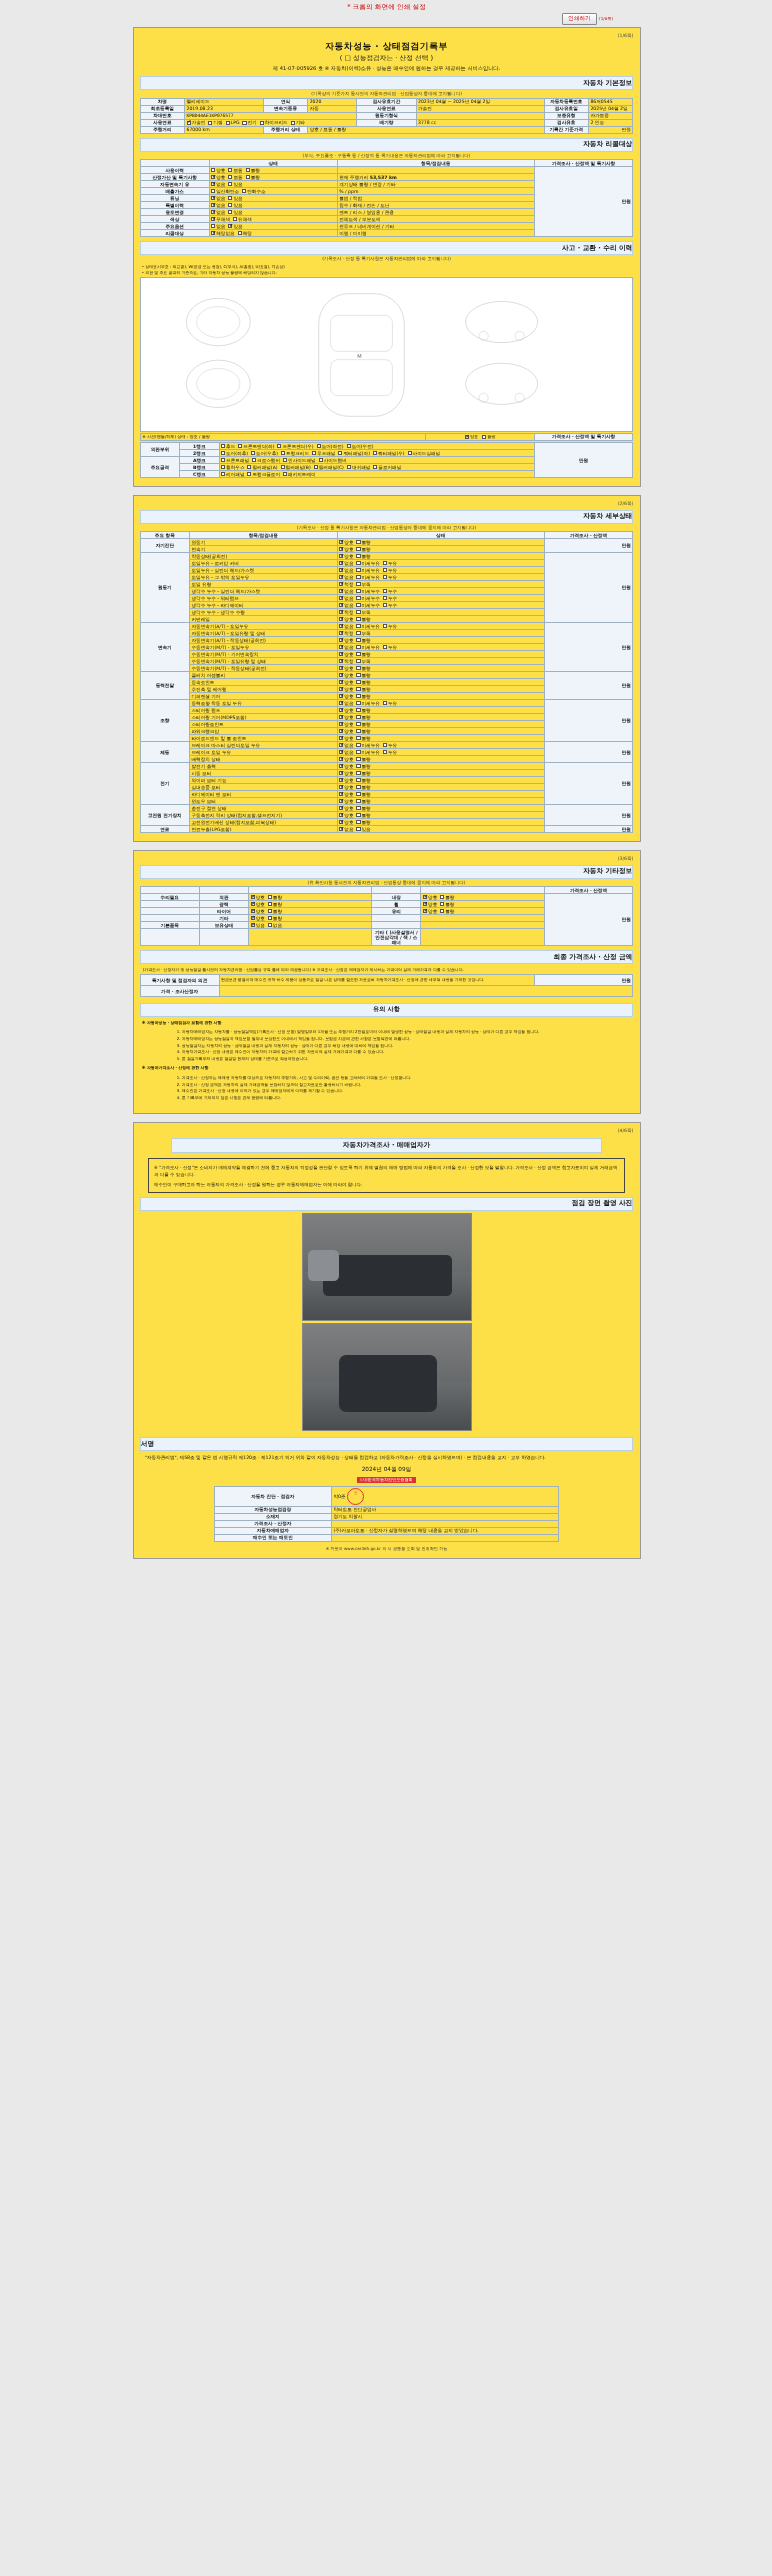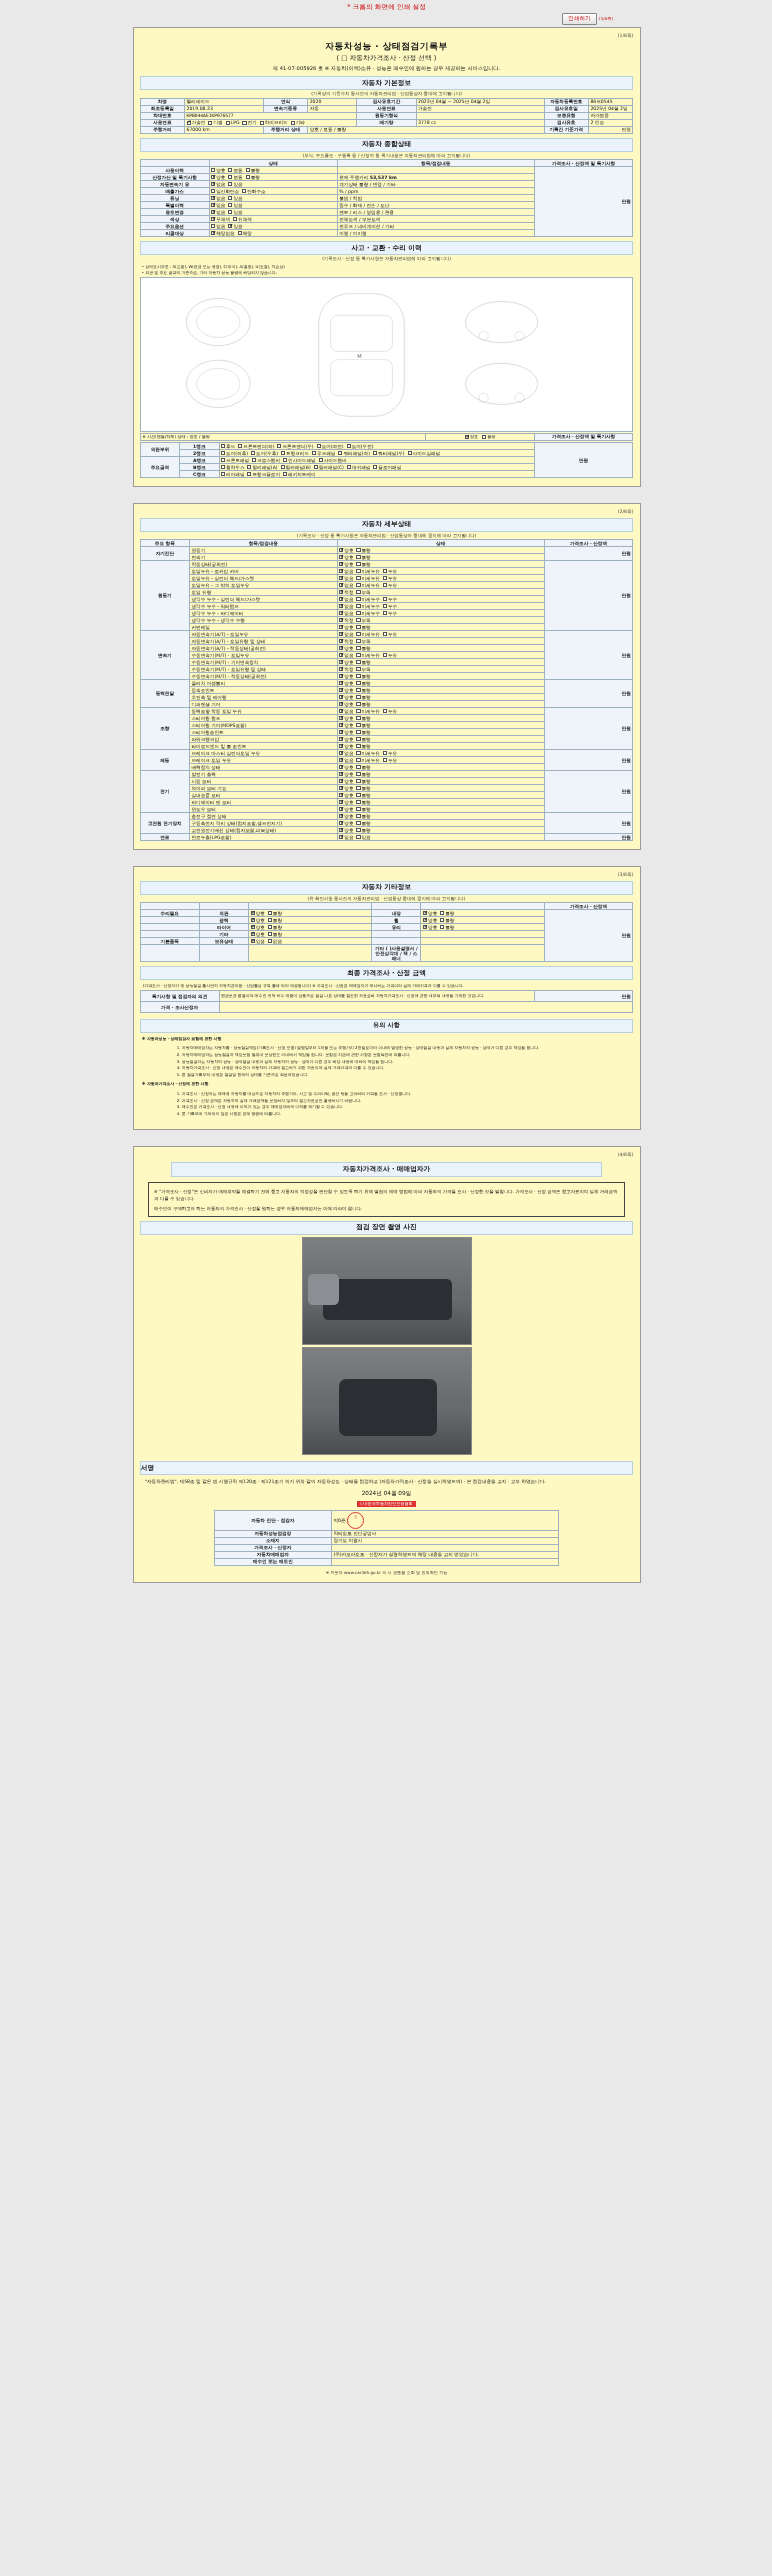--- a/index.html
+++ b/index.html
@@ -12,29 +12,29 @@
     color:#111;
   }
   .page-wrap { width:773px; padding:0; }
   .topbar { text-align:center; padding:3.1px 0 2.1px; font-size:6.7px; color:#c00; }
   .topbar .btn-row { text-align:right; width:453px; margin:1px auto 0; }
   .print-btn {
     display:inline-block; border:0.5px solid #888; background:linear-gradient(#fff,#e2e2e2);
     padding:1px 5.2px; font-size:5.7px; border-radius:1px;
   }
   .sheet {
-    width:508px; margin:0 auto 16px; background:#fef9c3; border:0.5px solid #9a9a9a;
+    width:508px; margin:0 auto 8px; background:#fde047; border:0.5px solid #9a9a9a;
     padding:5.2px 6.2px 7.2px; position:relative;
   }
   .pg { text-align:right; font-size:4.6px; color:#444; margin-bottom:1px; }
   .doc-title { text-align:center; font-weight:bold; font-size:8.8px; letter-spacing:0.5px; margin:3.1px 0 0.5px; }
   .doc-sub { text-align:center; font-size:6.7px; margin-bottom:2.1px; }
   .doc-line { text-align:center; font-size:5.2px; margin:1px 0 4.1px; }
   .sect-title {
-    text-align:center; background:#eaf3fb; border:0.5px solid #b9cfe2; font-weight:bold;
+    text-align:right; background:#eaf3fb; border:0.5px solid #b9cfe2; font-weight:bold;
     font-size:6.7px; padding:1.5px 0; margin:4.1px 0 0;
   }
   .sect-note { text-align:center; font-size:4.4px; color:#333; padding:1px 0 1.5px; }
   table { border-collapse:collapse; width:100%; font-size:4.6px; }
   td, th { border:0.5px solid #9fb2c2; padding:0.5px 1.5px; vertical-align:middle; }
   .hd { background:#eef4fa; text-align:center; font-weight:bold; }
   .ctr { text-align:center; }
   .lft { text-align:left; }
   .rgt { text-align:right; }
   .cb { display:inline-block; width:4.1px; height:4.1px; border:0.5px solid #555; margin-right:1px; vertical-align:-0.5px; background:#fff; position:relative; }
@@ -74,21 +74,21 @@
     <div>* 크롬의 화면에 인쇄 설정</div>
     <div class="btn-row">
       <span class="print-btn">인쇄하기</span>
       <span class="small">(1/6쪽)</span>
     </div>
   </div>
 
   <div class="sheet">
     <div class="pg">(1/6쪽)</div>
     <div class="doc-title">자동차성능 · 상태점검기록부</div>
-    <div class="doc-sub">( □ 자동차가격조사 · 산정 선택 )</div>
+    <div class="doc-sub">( □ 성능점검자는 · 산정 선택 )</div>
     <div class="doc-line">제  41-07-005926  호    ※ 자동차(이력)소유 · 성능은 매수인에 원하는 경우 제공하는 서비스입니다.</div>
 
     <div class="sect-title">자동차 기본정보</div>
     <div class="sect-note">(기록상의 기준가치 통사전의 자동차관리법 · 산업통상자 중대에 고지됩니다)</div>
 
     <table>
       <tbody>
           <tr>
         <td class="hd" style="width:9%">차명</td>
         <td style="width:16%">펠리세이드</td>
@@ -136,21 +136,21 @@
         <td class="hd">주행거리</td>
         <td><span>67000</span> <span>km</span></td>
         <td class="hd">주행거리 상태</td>
         <td colspan="3" class="lft">양호 / 보통 / 불량</td>
         <td class="hd">기록간 기준가격</td>
         <td class="rgt">만원</td>
       </tr>
     </tbody>
       </table>
 
-    <div class="sect-title">자동차 종합상태</div>
+    <div class="sect-title">자동차 리콜대상</div>
     <div class="sect-note">(부식, 주요골조 · 구동축 등 / 산정적 통 목기내용은 자동차관리법에 따라 고지됩니다)</div>
 
     <table>
       <tbody>
           <tr>
         <th class="hd" style="width:14%">&nbsp;</th>
         <th class="hd" style="width:26%">상태</th>
         <th class="hd" style="width:40%">항목/점검내용</th>
         <th class="hd" style="width:20%">가격조사 · 산정액 및 특기사항</th>
       </tr>

